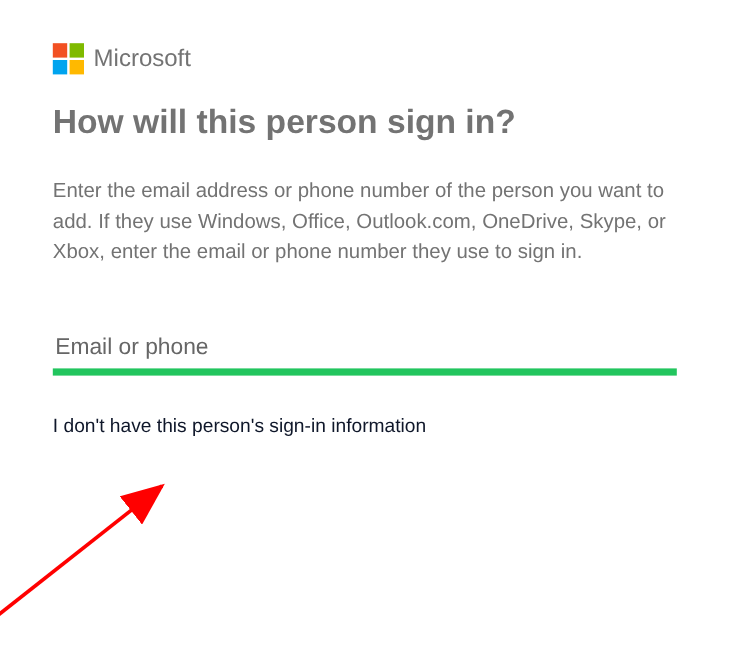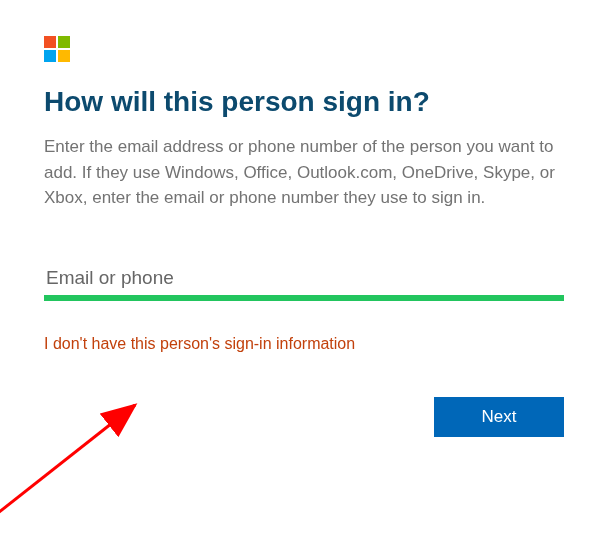--- a/index.html
+++ b/index.html
@@ -35,22 +35,22 @@
     .ms-logo .sq3 { background: #00a4ef; }
     .ms-logo .sq4 { background: #ffb900; }
     .brand-text {
       font-size: 20px;
       color: #737373;
       font-weight: 500;
     }
     .heading {
       font-size: 28px;
       font-weight: 600;
-      color: #0c4a6e;
-      margin-bottom: 16px;
+      color: #737373;
+      margin-bottom: 28px;
     }
     .description {
       font-size: 17px;
       line-height: 1.5;
       color: #737373;
       margin-bottom: 50px;
       font-weight: 400;
     }
     .input-field {
       width: 100%;
@@ -63,21 +63,21 @@
       color: #1b1b1b;
       background: transparent;
     }
     .input-field::placeholder {
       color: #666;
     }
     .link {
       display: inline-block;
       margin-top: 34px;
       font-size: 16px;
-      color: #c2410c;
+      color: #0f172a;
       text-decoration: none;
       cursor: pointer;
     }
     .button-row {
       display: flex;
       justify-content: flex-end;
       gap: 8px;
       margin-top: 44px;
     }
     .btn {
@@ -108,32 +108,32 @@
 
 
 
 <div class="logo-row">
   <div class="ms-logo">
     <div class="sq1"></div>
     <div class="sq2"></div>
     <div class="sq3"></div>
     <div class="sq4"></div>
   </div>
+  <span class="brand-text">Microsoft</span>
 </div>
 
 <h1 class="heading">How will this person sign in?</h1>
 
 <p class="description">Enter the email address or phone number of the person you want to add. If they use Windows, Office, Outlook.com, OneDrive, Skype, or Xbox, enter the email or phone number they use to sign in.</p>
 
 <input type="text" class="input-field" placeholder="Email or phone" style="">
 
 <a class="link">I don't have this person's sign-in information</a>
 
 <div class="button-row">
-  <button class="btn btn-next">Next</button>
 </div>
 
 <svg class="arrow-overlay" width="220" height="160">
   <defs>
     <marker id="arrowhead" markerWidth="12" markerHeight="10" refX="11" refY="5" orient="auto">
       <polygon points="0 0, 12 5, 0 10" fill="#ff0000"></polygon>
     </marker>
   </defs>
   <line x1="0" y1="155" x2="165" y2="25" stroke="#ff0000" stroke-width="3" marker-end="url(#arrowhead)"></line>
 </svg>

